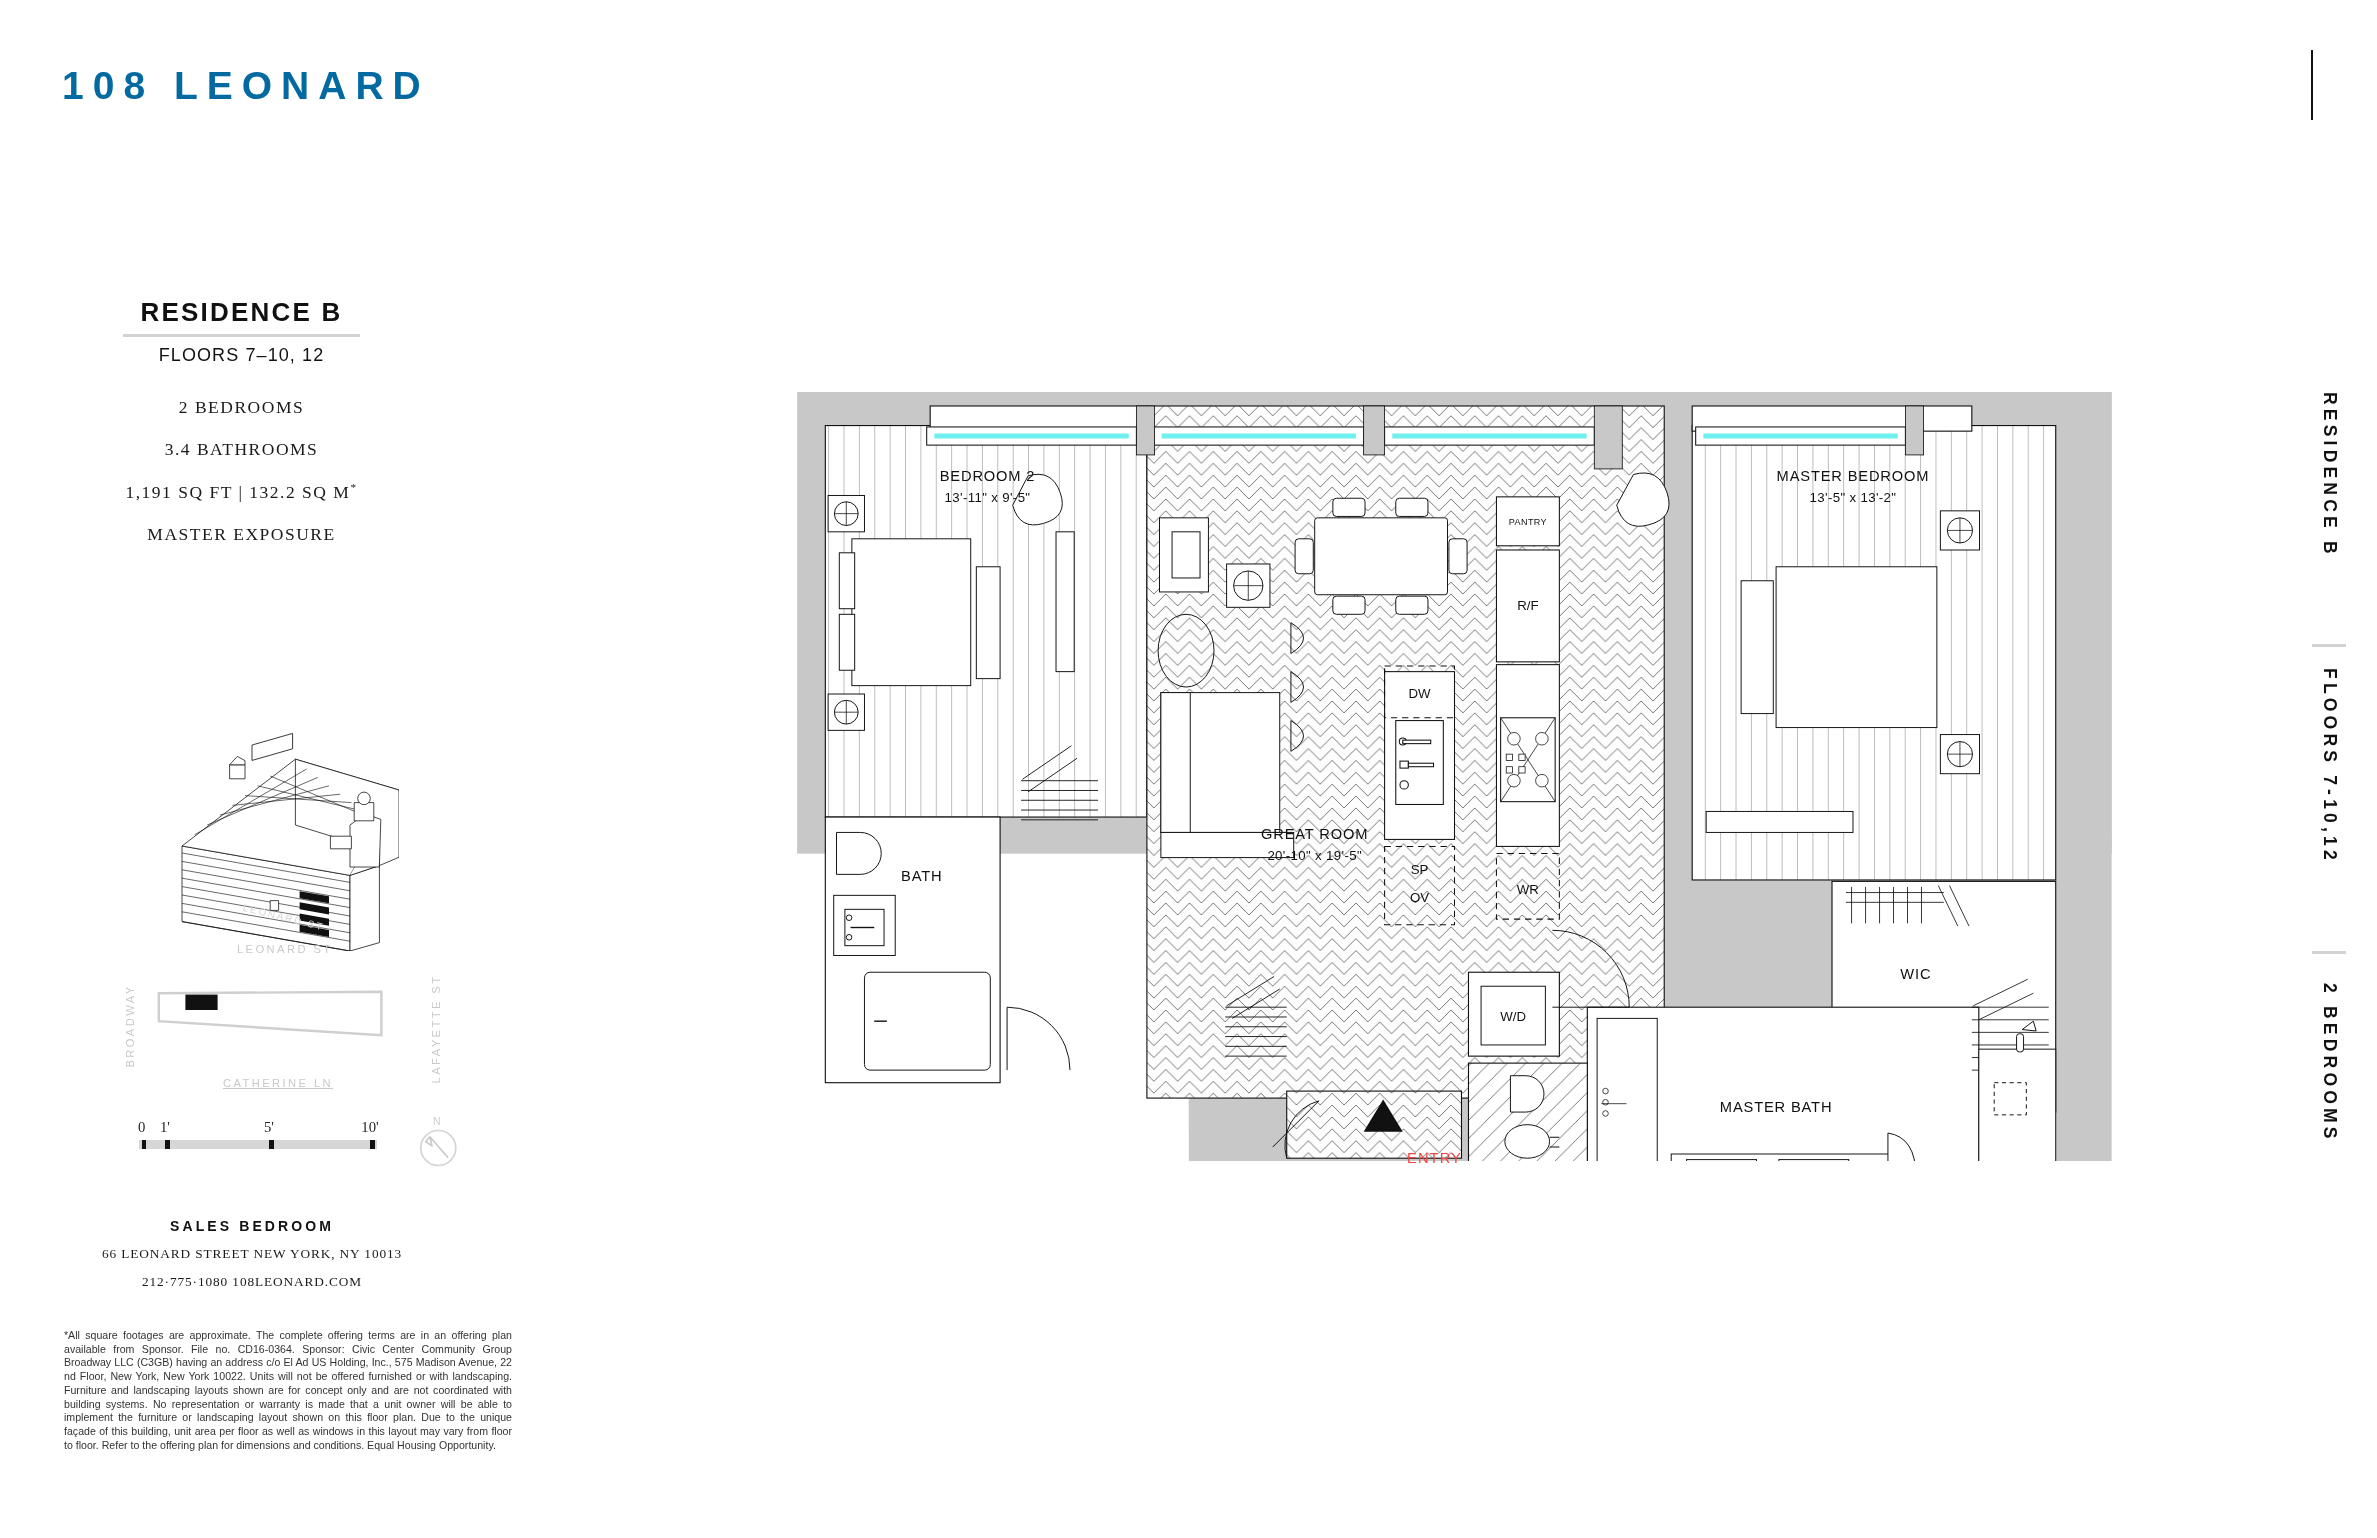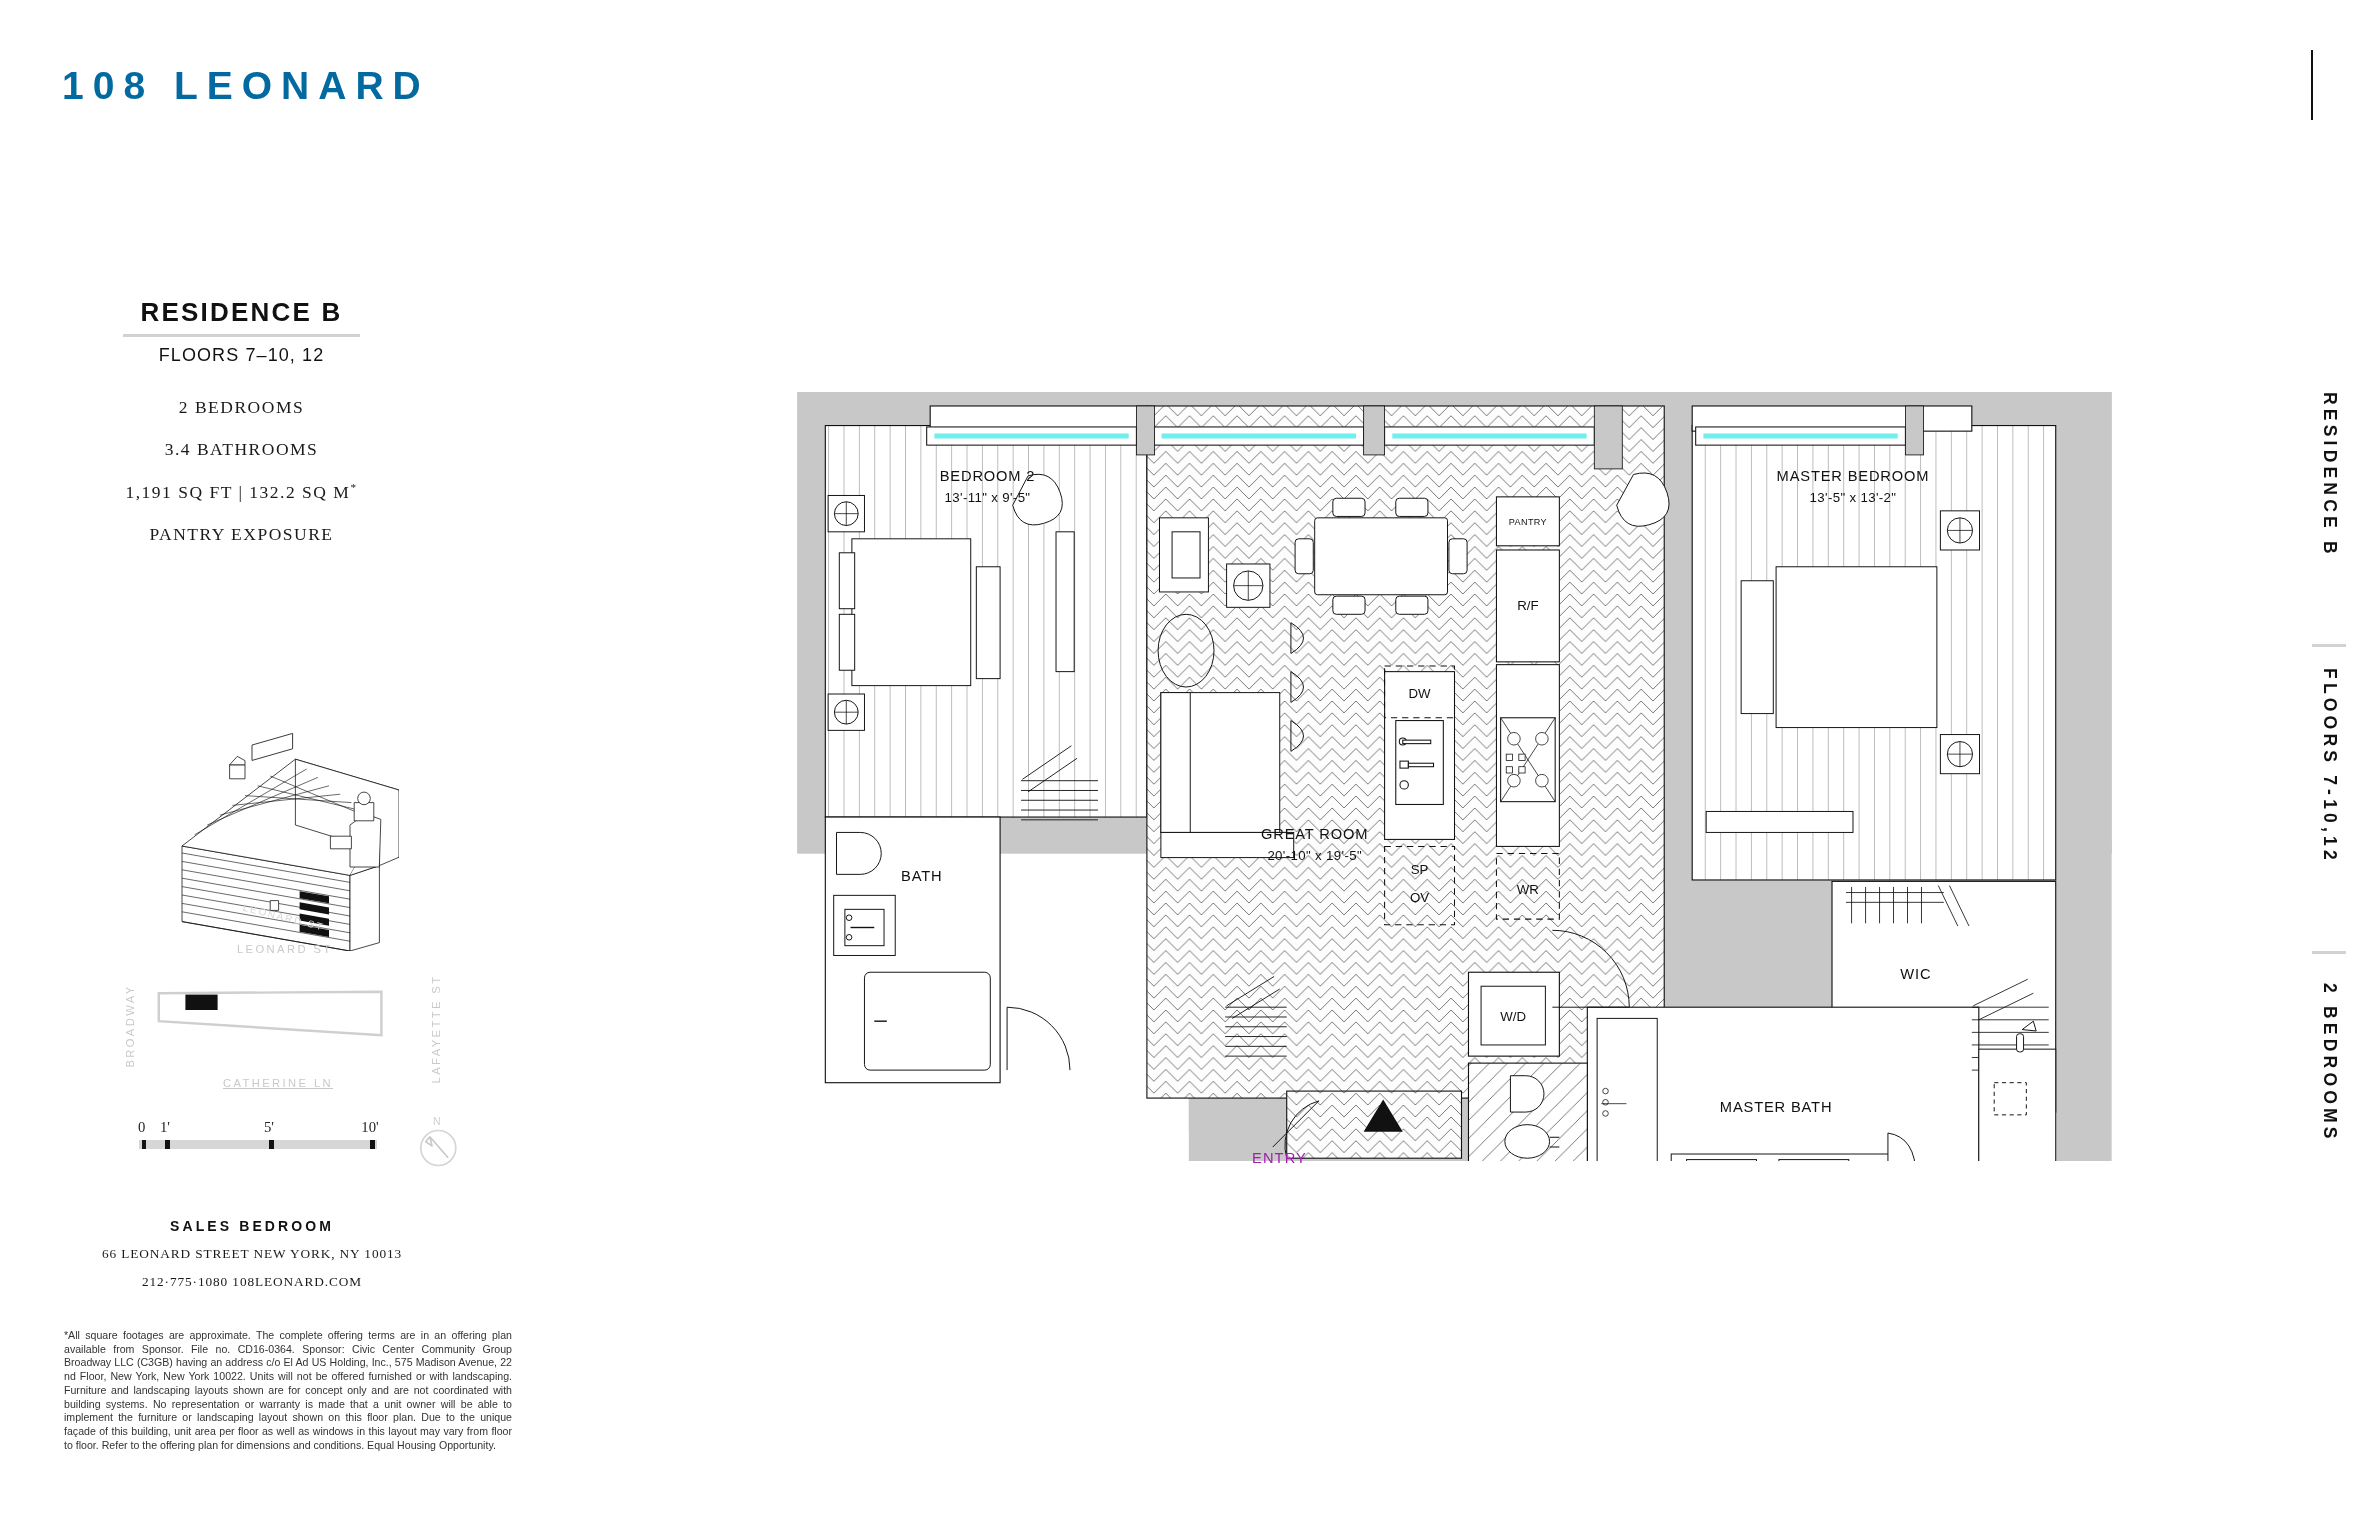--- a/index.html
+++ b/index.html
@@ -70,36 +70,36 @@
   #crop-mark{position:absolute;left:2311px;top:50px;width:2.1px;height:70px;background:#111;}
 
   
   #plan{position:absolute;left:797px;top:392px;width:1315px;height:769px;}
   #plan svg{display:block;}
   .rm-label{font-family:"Liberation Sans", sans-serif;fill:#111;text-anchor:middle;}
   .rm-name{font-size:21px;letter-spacing:1.2px;}
   .rm-dim{font-size:19px;letter-spacing:0.5px;}
   .appl{font-family:"Liberation Sans", sans-serif;fill:#111;text-anchor:middle;font-size:19px;}
   .appl-sm{font-size:13px;letter-spacing:0.5px;}
-  #entry-label{position:absolute;left:1252px;top:1150px;width:210px;text-align:left;
-    font-size:14.7px;letter-spacing:1.1px;color:#a21caf;}
+  #entry-label{position:absolute;left:1252px;top:1150px;width:210px;text-align:right;
+    font-size:14.7px;letter-spacing:1.1px;color:#ef4444;}
 </style>
 </head>
 <body>
 
 <div id="brand-title">108 LEONARD</div>
 
 <div id="info-block">
   <div id="res-name">RESIDENCE B</div>
   <div class="rule"></div>
   <div id="res-floors">FLOORS 7–10, 12</div>
   <div class="spec-line first">2 BEDROOMS</div>
   <div class="spec-line">3.4 BATHROOMS</div>
   <div class="spec-line"><span>1,191 SQ FT  |  132.2 SQ M</span><span class="sup">*</span></div>
-  <div class="spec-line">PANTRY EXPOSURE</div>
+  <div class="spec-line">MASTER EXPOSURE</div>
 </div>
 
 <div id="axon">
 <svg width="294" height="231" viewBox="0 0 420 330">
   <g fill="#ffffff" stroke="#111" stroke-width="1.1" stroke-linejoin="round">
 
     <g>
       <path d="M110 180 L110 288 L350 330 L350 222 Z"></path>
       <path d="M110 180 L272 56 L420 100 L350 222 Z" fill="#fff"></path>
       <path d="M272 56 L272 150 L420 196 L420 100 Z" fill="#fff"></path>

